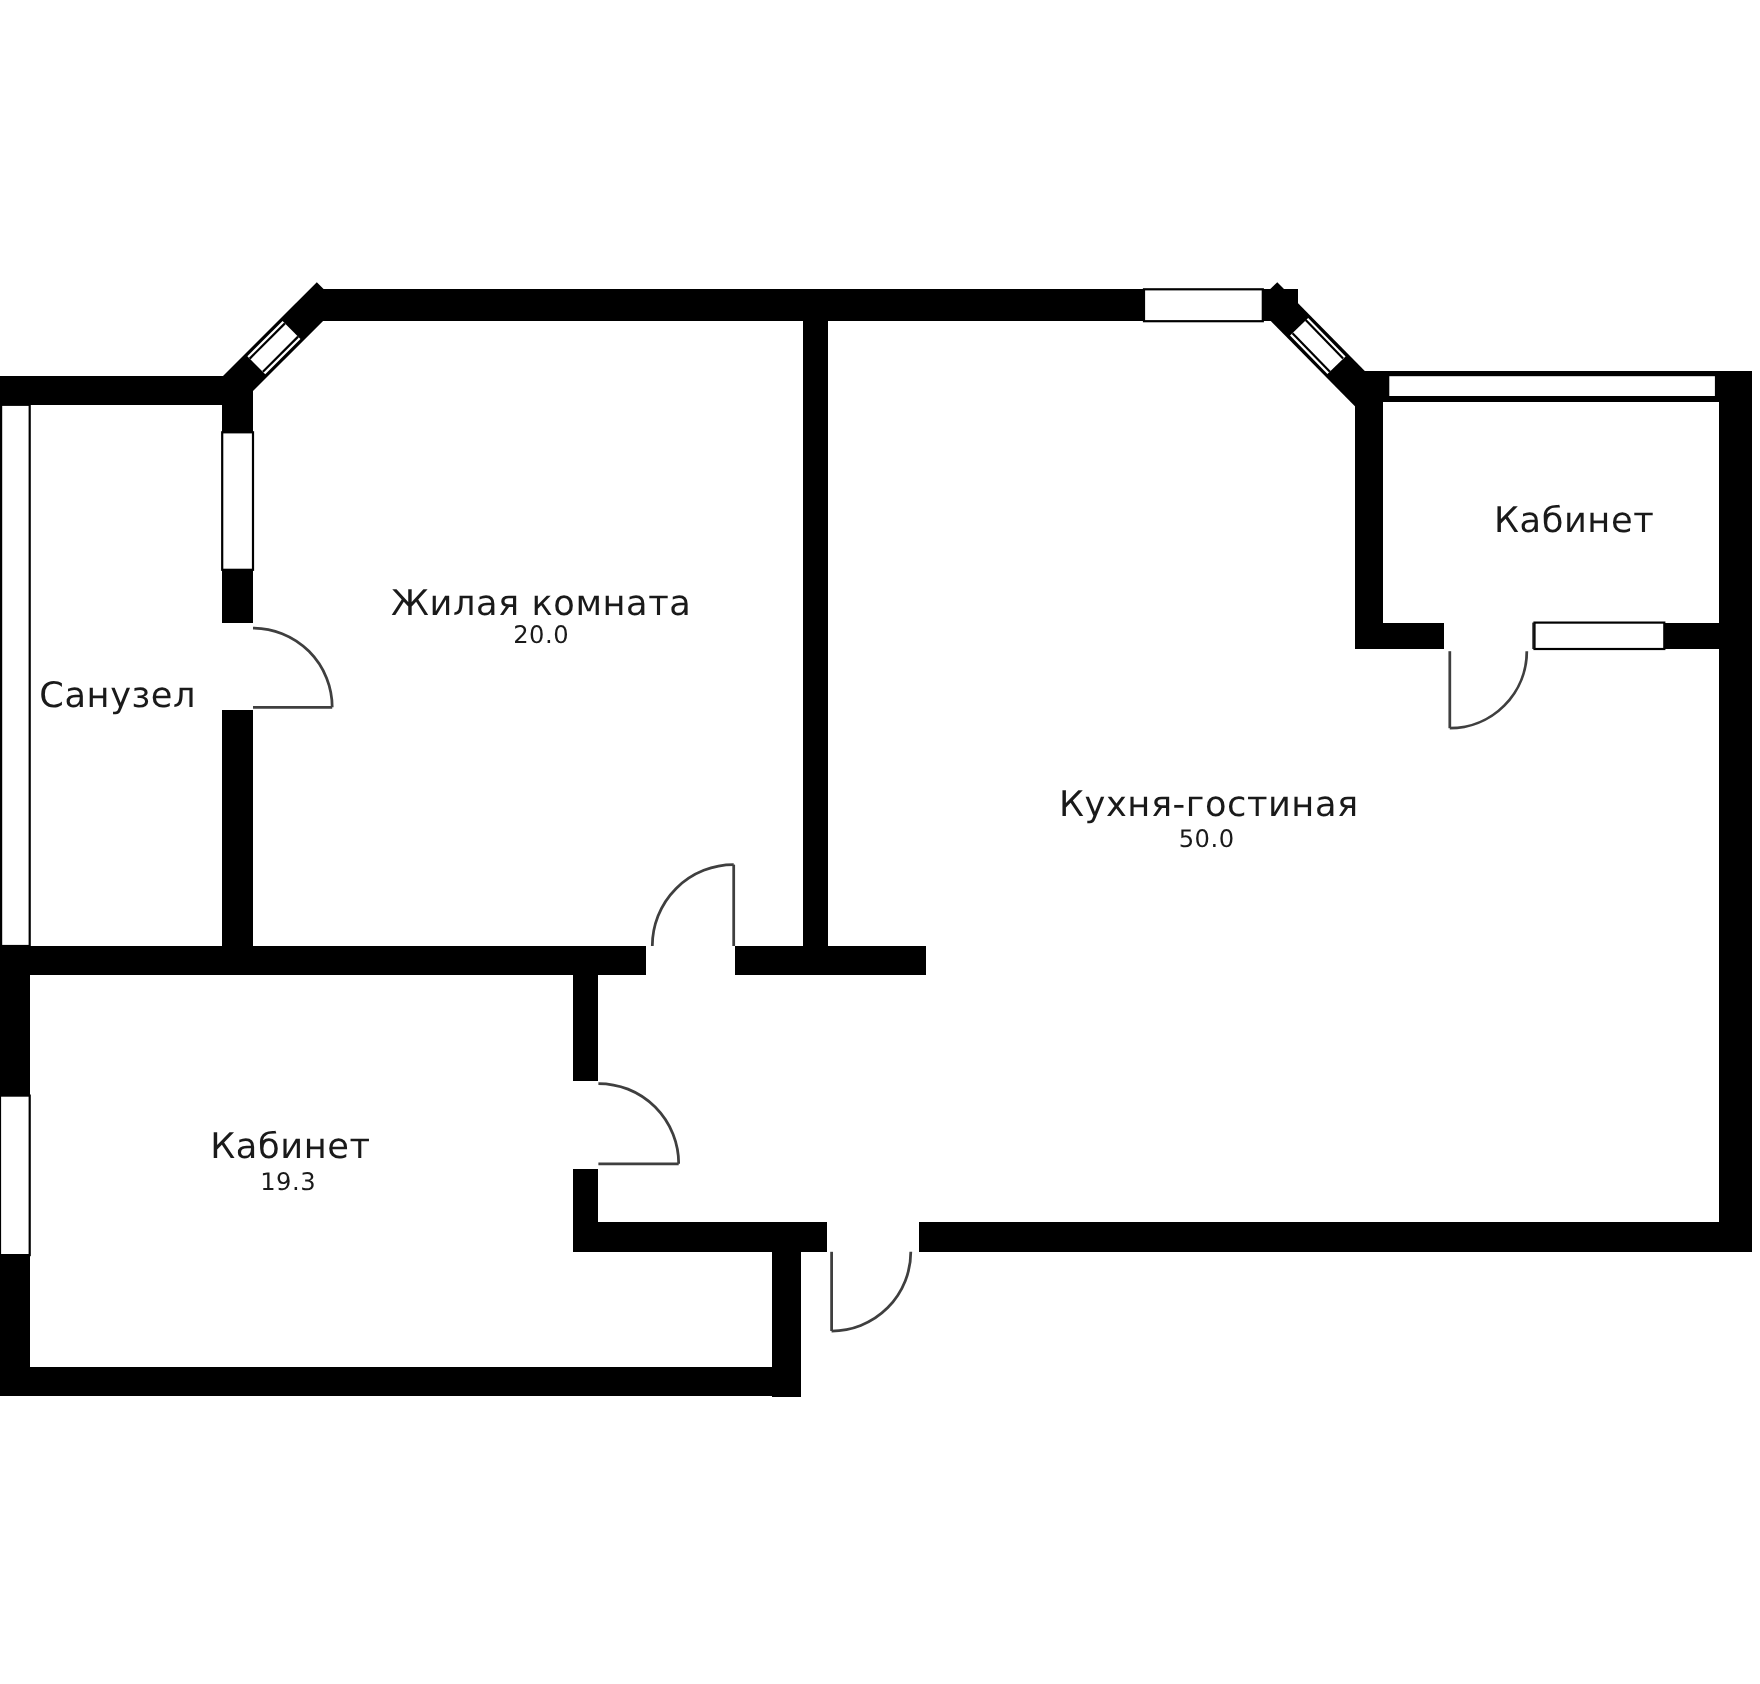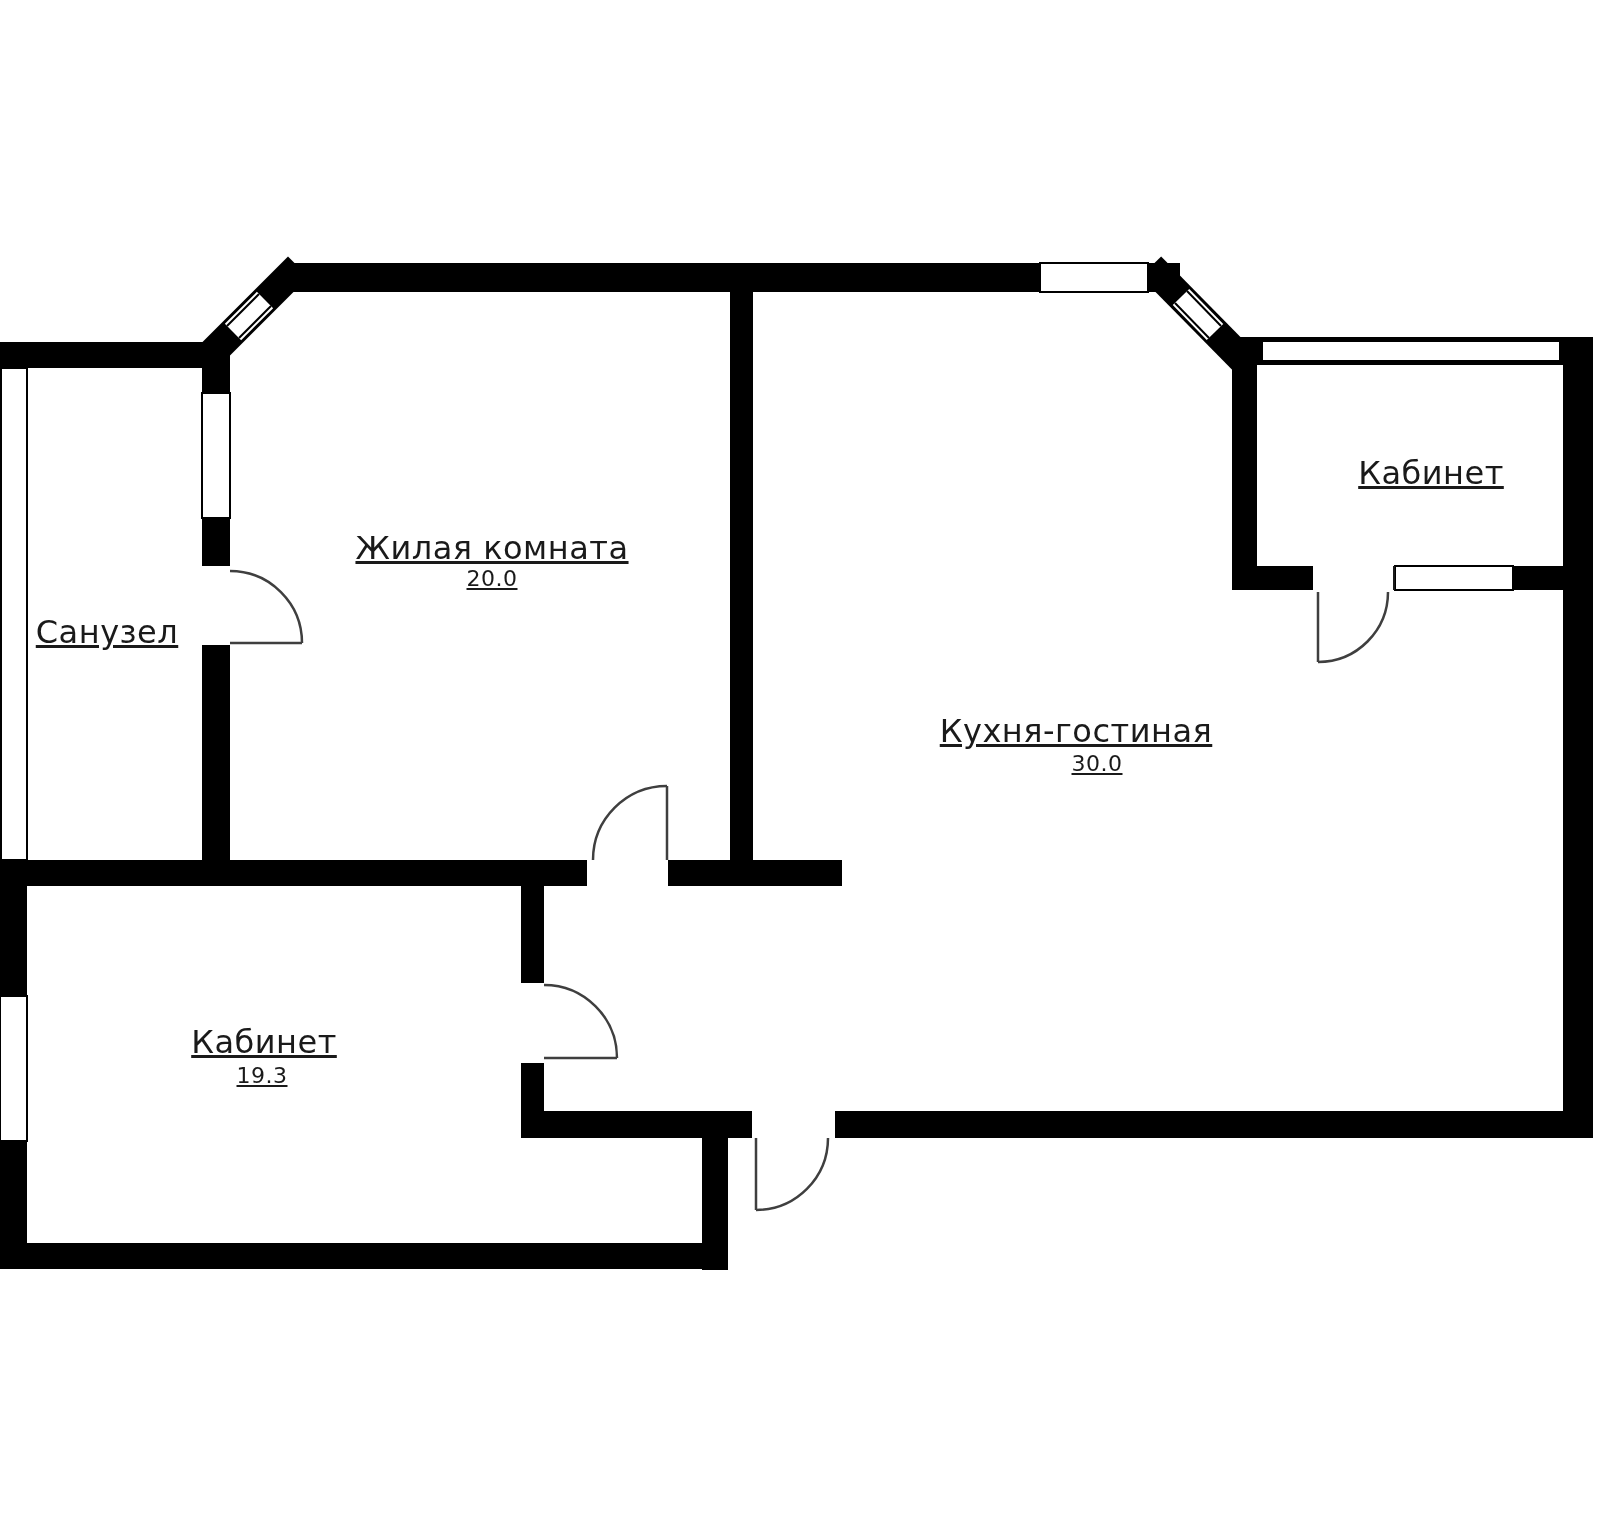--- a/index.html
+++ b/index.html
@@ -12,21 +12,20 @@
   }
   .plan-wrap svg{position:absolute;left:0;top:0;}
   .lbl{
     position:absolute;
     transform:translate(-50%,-50%);
     font-size:32px;
     line-height:1;
     color:#1a1a1a;
     white-space:nowrap;
     letter-spacing:0.5px;
-    text-decoration:underline;
   }
   .lbl.area{font-size:22px;}
 </style>
 </head>
 <body>
 
 <div class="plan-wrap">
   <svg id="plan-svg" width="1600" height="1531" viewBox="0 0 1600 1531">
       <rect x="283" y="263" width="757" height="29" fill="#000000" shape-rendering="crispEdges"></rect>
       <rect x="1148" y="263" width="32" height="29" fill="#000000" shape-rendering="crispEdges"></rect>
@@ -75,22 +74,22 @@
       <path d="M 302,643 A 72,72 0 0 0 230,571" fill="none" stroke="#3f3f3f" stroke-width="2.5"></path>
       <path d="M 667,786 A 74,74 0 0 0 593,860" fill="none" stroke="#3f3f3f" stroke-width="2.5"></path>
       <path d="M 617,1058 A 73,73 0 0 0 544,985" fill="none" stroke="#3f3f3f" stroke-width="2.5"></path>
       <path d="M 756,1210 A 72,72 0 0 0 828,1138" fill="none" stroke="#3f3f3f" stroke-width="2.5"></path>
       <path d="M 1318,662 A 70,70 0 0 0 1388,592" fill="none" stroke="#3f3f3f" stroke-width="2.5"></path>
     </svg>
 
   <div class="lbl" style="left:492px;top:548px">Жилая комната</div>
   <div class="lbl area" style="left:492px;top:579px">20.0</div>
 
-  <div class="lbl" style="left:1076px;top:731px">Кухня-гостиная</div>
-  <div class="lbl area" style="left:1097px;top:764px">30.0</div>
+  <div class="lbl" style="left:1099px;top:731px">Кухня-гостиная</div>
+  <div class="lbl area" style="left:1097px;top:764px">50.0</div>
 
   <div class="lbl" style="left:264px;top:1042px">Кабинет</div>
   <div class="lbl area" style="left:262px;top:1076px">19.3</div>
 
   <div class="lbl" style="left:107px;top:632px">Санузел</div>
 
   <div class="lbl" style="left:1431px;top:473px">Кабинет</div>
 </div>
 
 </body></html>

